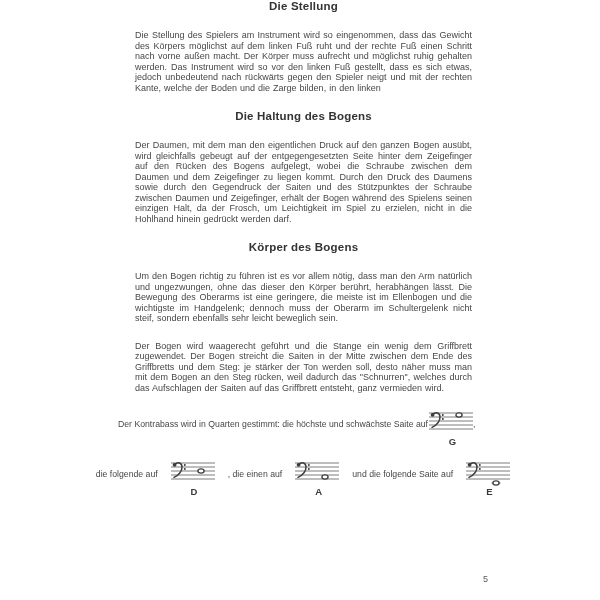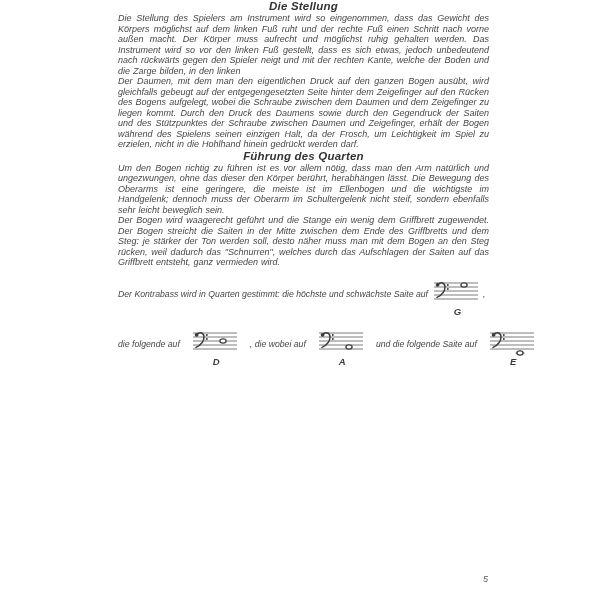--- a/index.html
+++ b/index.html
@@ -4,21 +4,20 @@
 <style>
   html, body { margin: 0; padding: 0; background: #ffffff; }
   .page {
     position: relative;
     width: 600px;
     height: 600px;
     background: #ffffff;
     font-family: "Liberation Sans", sans-serif;
     color: #454545;
     overflow: hidden;
-    font-style: italic;
   }
   .content {
     position: absolute;
     left: 118px;
     top: 0;
     width: 371px;
   }
   h2.sec-heading {
     margin: 0;
     font-size: 11.5px;
@@ -26,38 +25,38 @@
     font-weight: bold;
     text-align: center;
     color: #333333;
     letter-spacing: 0.2px;
   }
   .h1 { margin-top: 21px; }
   .h2 { margin-top: 40px; }
   .h3 { margin-top: 18px; }
   .h4 { margin-top: 26px; }
   p.body-par {
-    margin: 0;
+    margin: 17px;
     font-size: 9px;
     line-height: 10.5px;
     text-align: justify;
     color: #474747;
     word-spacing: 0.5px;
   }
   .mt10 { margin-top: 10px; }
   .mt9  { margin-top: 9px; }
   .tune-row {
     display: flex;
     align-items: center;
     font-size: 8.7px;
     color: #474747;
     white-space: nowrap;
   }
-  .tune-row-1 { margin-top: 12px; gap: 5px; }
-  .tune-row-2 { margin-top: 22px; gap: 12px; justify-content: space-between; }
+  .tune-row-1 { margin-top: 12px; }
+  .tune-row-2 { margin-top: 22px; gap: 12px; justify-content: center; }
   .staff {
     position: relative;
     display: inline-block;
     width: 46px;
     height: 28px;
     flex: 0 0 auto;
   }
   .staff svg { display: block; }
   .staff-label {
     position: absolute;
@@ -91,23 +90,24 @@
 </style>
 </head>
 <body>
 
 <div class="page">
   <div class="content">
 
     <h2 class="sec-heading h1">Die Stellung</h2>
     <p class="body-par mt10">Die Stellung des Spielers am Instrument wird so eingenommen, dass das Gewicht des Körpers möglichst auf dem linken Fuß ruht und der rechte Fuß einen Schritt nach vorne außen macht. Der Körper muss aufrecht und möglichst ruhig gehalten werden. Das Instrument wird so vor den linken Fuß gestellt, dass es sich etwas, jedoch unbedeutend nach rückwärts gegen den Spieler neigt und mit der rechten Kante, welche der Boden und die Zarge bilden, in den linken</p>
 
+    <h2 class="sec-heading h2">Die Haltung des Bogens</h2>
     <p class="body-par">Der Daumen, mit dem man den eigentlichen Druck auf den ganzen Bogen ausübt, wird gleichfalls gebeugt auf der entgegengesetzten Seite hinter dem Zeigefinger auf den Rücken des Bogens aufgelegt, wobei die Schraube zwischen dem Daumen und dem Zeigefinger zu liegen kommt. Durch den Druck des Daumens sowie durch den Gegendruck der Saiten und des Stützpunktes der Schraube zwischen Daumen und Zeigefinger, erhält der Bogen während des Spielens seinen einzigen Halt, da der Frosch, um Leichtigkeit im Spiel zu erzielen, nicht in die Hohlhand hinein gedrückt werden darf.</p>
 
-    <h2 class="sec-heading h3">Führung des Quarten</h2>
+    <h2 class="sec-heading h3">Körper des Bogens</h2>
     <p class="body-par mt10">Um den Bogen richtig zu führen ist es vor allem nötig, dass man den Arm natürlich und ungezwungen, ohne das dieser den Körper berührt, herabhängen lässt. Die Bewegung des Oberarms ist eine geringere, die meiste ist im Ellenbogen und die wichtigste im Handgelenk; dennoch muss der Oberarm im Schultergelenk nicht steif, sondern ebenfalls sehr leicht beweglich sein.</p>
     <p class="body-par">Der Bogen wird waagerecht geführt und die Stange ein wenig dem Griffbrett zugewendet. Der Bogen streicht die Saiten in der Mitte zwischen dem Ende des Griffbretts und dem Steg: je stärker der Ton werden soll, desto näher muss man mit dem Bogen an den Steg rücken, weil dadurch das "Schnurren", welches durch das Aufschlagen der Saiten auf das Griffbrett entsteht, ganz vermieden wird.</p>
 
 
     <div class="tune-row tune-row-1">
       <span class="txt">Der Kontrabass wird in Quarten gestimmt: die höchste und schwächste Saite auf</span>
       <span class="staff">
         <svg width="46" height="28" viewBox="0 0 46 28">
           <g>
             <line class="staff-line" x1="1" y1="3" x2="45" y2="3"></line>
@@ -143,21 +143,21 @@
           <g>
             <circle class="clef-fill" cx="4.6" cy="4.8" r="1.9"></circle>
             <path class="clef-stroke" d="M4.6,4.8 C8,1.2 12,3 12,7 C12,11.6 8.6,15.2 4,17.4"></path>
             <circle class="clef-fill" cx="14.8" cy="5" r="1"></circle>
             <circle class="clef-fill" cx="14.8" cy="9" r="1"></circle>
           </g>
           <ellipse class="whole-note" cx="31" cy="11" rx="3.1" ry="2.1"></ellipse>
         </svg>
         <span class="staff-label">D</span>
       </span>
-      <span class="txt">, die wobei auf</span>
+      <span class="txt">, die einen auf</span>
       <span class="staff">
         <svg width="46" height="28" viewBox="0 0 46 28">
           <g>
             <line class="staff-line" x1="1" y1="3" x2="45" y2="3"></line>
             <line class="staff-line" x1="1" y1="7" x2="45" y2="7"></line>
             <line class="staff-line" x1="1" y1="11" x2="45" y2="11"></line>
             <line class="staff-line" x1="1" y1="15" x2="45" y2="15"></line>
             <line class="staff-line" x1="1" y1="19" x2="45" y2="19"></line>
           </g>
           <g>

